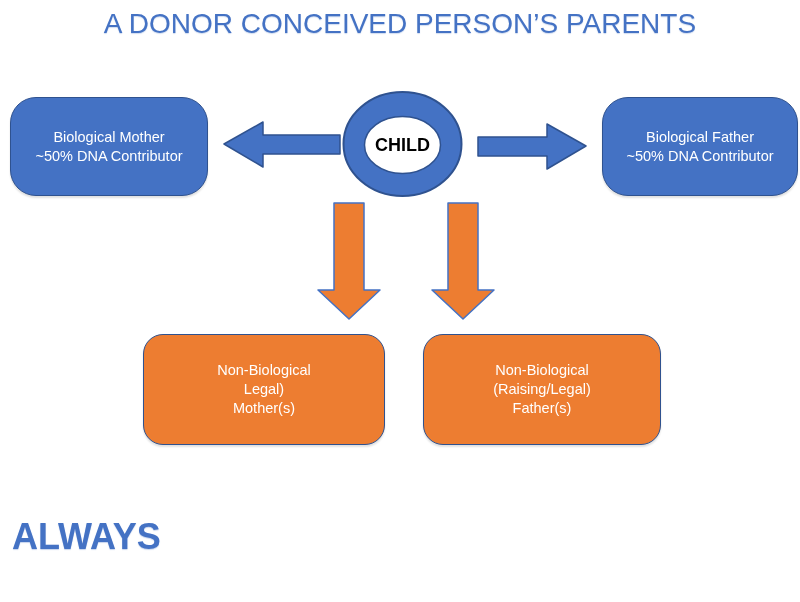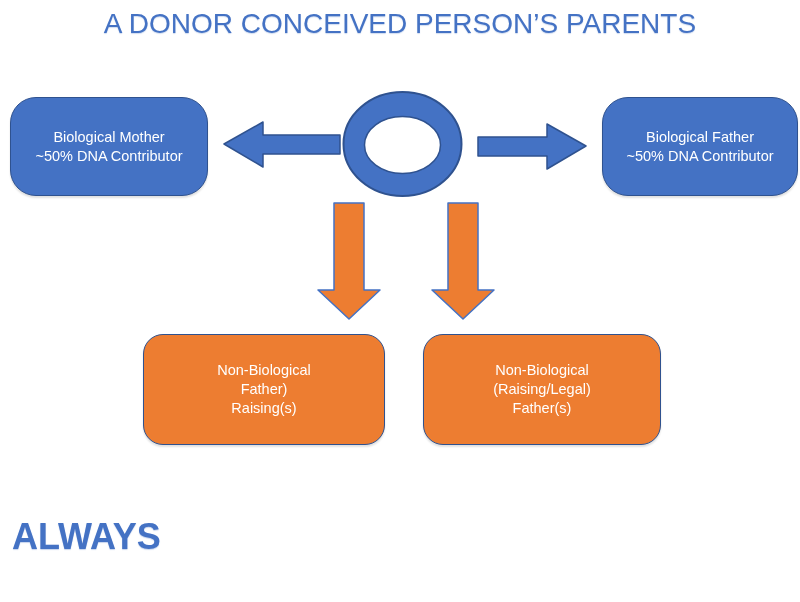--- a/index.html
+++ b/index.html
@@ -100,35 +100,36 @@
     <polygon points="478,137 547,137 547,124 586,146 547,169 547,156 478,156" stroke="#2F528F" stroke-width="1.5" stroke-linejoin="round" fill="#4472C4"></polygon>
 
     <polygon points="334,203 364,203 364,290 380,290 349,319 318,290 334,290" stroke="#4472C4" stroke-width="1.5" stroke-linejoin="round" fill="#ED7D31"></polygon>
 
     <polygon points="448,203 478,203 478,290 494,290 463,319 432,290 448,290" stroke="#4472C4" stroke-width="1.5" stroke-linejoin="round" fill="#ED7D31"></polygon>
 
     <ellipse cx="402.5" cy="144" rx="59" ry="52" stroke="#2F528F" stroke-width="2" fill="#4472C4"></ellipse>
     <ellipse cx="402.5" cy="145" rx="38" ry="28.5" fill="#ffffff" stroke="#2F528F" stroke-width="1.5"></ellipse>
   </svg>
 
+  <div class="child-label">CHILD</div>
 
   <div class="box blue-box box-bio-mother">
     <span>Biological Mother</span>
     <span>~50% DNA Contributor</span>
   </div>
 
   <div class="box blue-box box-bio-father">
     <span>Biological Father</span>
     <span>~50% DNA Contributor</span>
   </div>
 
   <div class="box orange-box box-nonbio-mother">
     <span>Non-Biological</span>
-    <span>Father)</span>
-    <span>Raising(s)</span>
+    <span>Legal)</span>
+    <span>Mother(s)</span>
   </div>
 
   <div class="box orange-box box-nonbio-father">
     <span>Non-Biological</span>
     <span>(Raising/Legal)</span>
     <span>Father(s)</span>
   </div>
 
   <div class="legend-always">ALWAYS</div>
 

